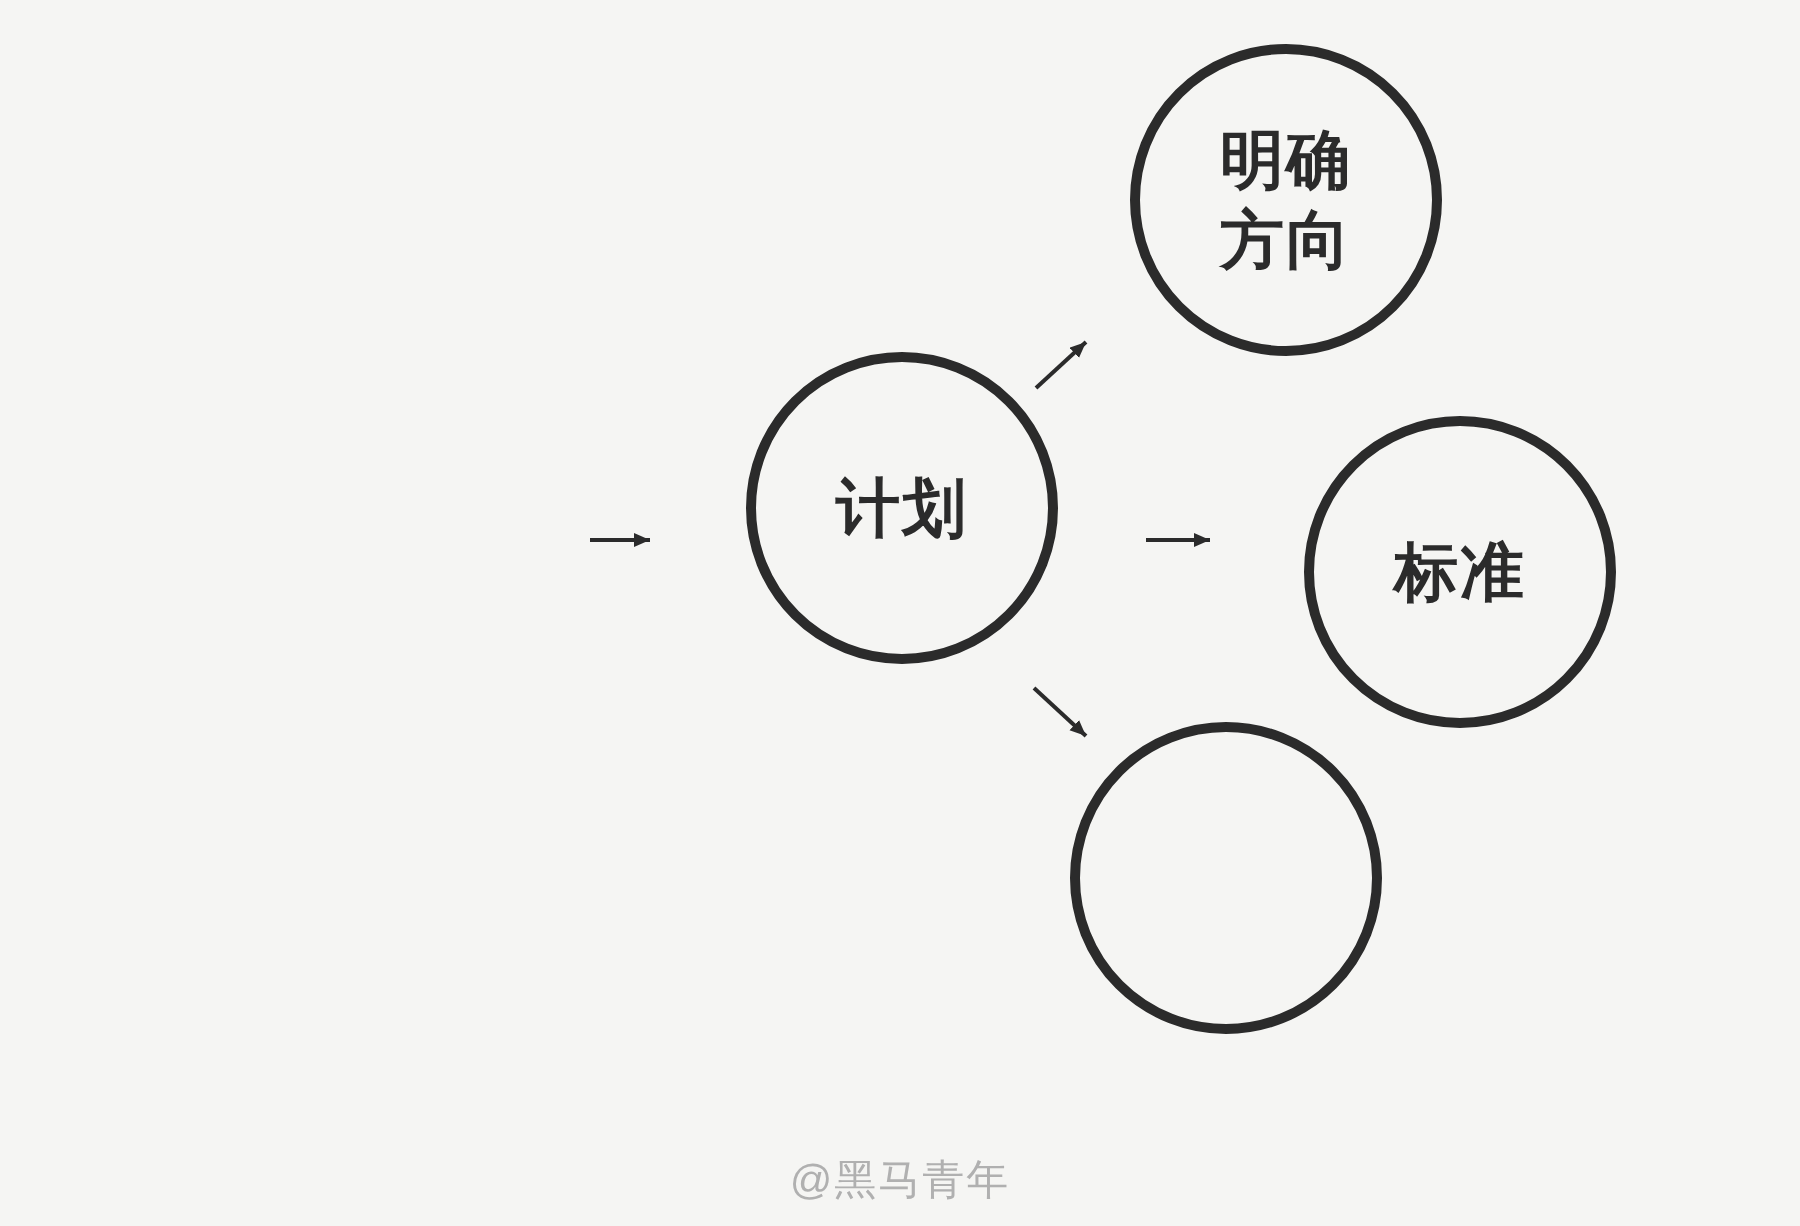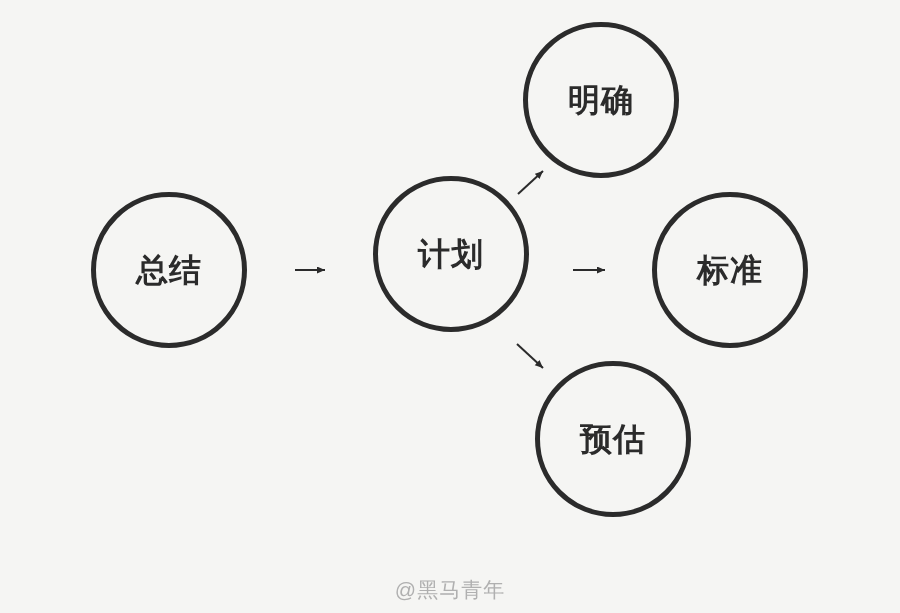--- a/index.html
+++ b/index.html
@@ -37,22 +37,22 @@
     text-align: center;
     color: #2b2b2b;
     font-size: 32px;
     font-weight: 700;
     line-height: 40px;
     letter-spacing: 1px;
   }
   .node span { display: block; }
   .node-zongjie   { left: 91px;  top: 192px; }
   .node-jihua     { left: 373px; top: 176px; justify-content: center; }
-  .node-mingque   { left: 523px; top: 22px;  }
-  .node-biaozhun  { left: 652px; top: 192px; }
+  .node-mingque   { left: 565px; top: 22px;  }
+  .node-biaozhun  { left: 652px; top: 208px; }
   .node-yugu      { left: 535px; top: 361px; }
   .watermark {
     position: absolute;
     left: 0;
     top: 576px;
     width: 900px;
     text-align: center;
     font-size: 21px;
     font-weight: 400;
     color: #b0b0b0;
@@ -69,35 +69,32 @@
       <marker id="arrowhead" markerUnits="userSpaceOnUse" markerWidth="10" markerHeight="9" refX="8" refY="3.5" orient="auto">
         <path d="M0,0 L8,3.5 L0,7 Z" fill="#2b2b2b"></path>
       </marker>
     </defs>
     <line x1="295" y1="270" x2="325" y2="270" stroke="#2b2b2b" stroke-width="2" marker-end="url(#arrowhead)"></line>
     <line x1="518" y1="194" x2="543" y2="171" stroke="#2b2b2b" stroke-width="2" marker-end="url(#arrowhead)"></line>
     <line x1="573" y1="270" x2="605" y2="270" stroke="#2b2b2b" stroke-width="2" marker-end="url(#arrowhead)"></line>
     <line x1="517" y1="344" x2="543" y2="368" stroke="#2b2b2b" stroke-width="2" marker-end="url(#arrowhead)"></line>
   </svg>
 
-  <div class="node node-zongjie">
-    <span>总结</span>
-  </div>
 
   <div class="node node-jihua">
     <span>计划</span>
   </div>
 
   <div class="node node-mingque">
     <span>明确</span>
+    <span>方向</span>
   </div>
 
   <div class="node node-biaozhun">
     <span>标准</span>
   </div>
 
   <div class="node node-yugu">
-    <span>预估</span>
   </div>
 
   <div class="watermark">@黑马青年</div>
 
 </div>
 
 </body></html>

